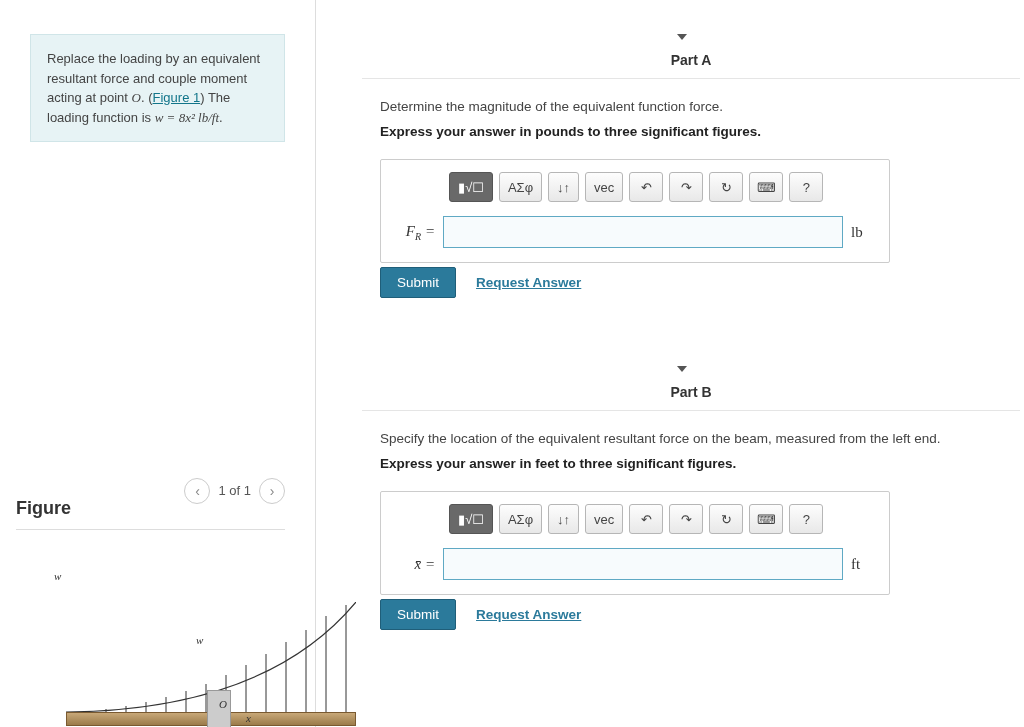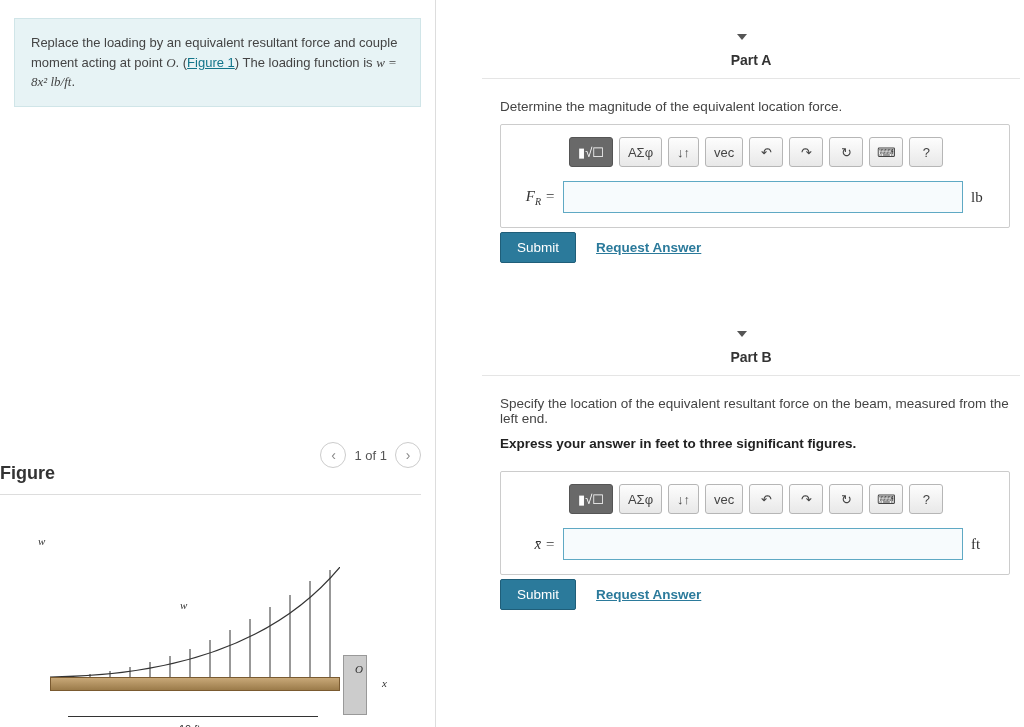--- a/index.html
+++ b/index.html
@@ -7,23 +7,23 @@
   font-family: Arial, Helvetica, sans-serif;
   font-size: 14px;
   color: #333;
   background: #fff;
   width: 1024px;
   height: 727px;
   overflow: hidden;
   display: flex;
 }
 .left-panel {
-  width: 436px;
+  width: 316px;
   border-right: 1px solid #ddd;
-  padding: 0;
+  padding: 16px;
 }
 .problem-box {
   background: #e7f3f5;
   border: 1px solid #d0e5e8;
   padding: 14px 16px;
   margin: 18px 14px 0 14px;
   font-size: 13px;
   line-height: 1.5;
   color: #444;
 }
@@ -278,21 +278,22 @@
 </div>
 
 <div class="right-panel">
 
   <div class="part-section">
     <div class="part-header">
       <span class="caret"></span>
       <span>Part A</span>
     </div>
     <div class="part-body">
-      <div class="prompt-line">Determine the magnitude of the equivalent location force.</div>
+      <div class="prompt-line">Determine the magnitude of the equivalent function force.</div>
+      <div class="instruction-line">Express your answer in pounds to three significant figures.</div>
       <div class="answer-box">
         <div class="toolbar">
           <div class="tbtn dark">▮√☐</div>
           <div class="tbtn">ΑΣφ</div>
           <div class="tbtn">↓↑</div>
           <div class="tbtn">vec</div>
           <div class="tbtn icon">↶</div>
           <div class="tbtn icon">↷</div>
           <div class="tbtn icon">↻</div>
           <div class="tbtn icon">⌨</div>

